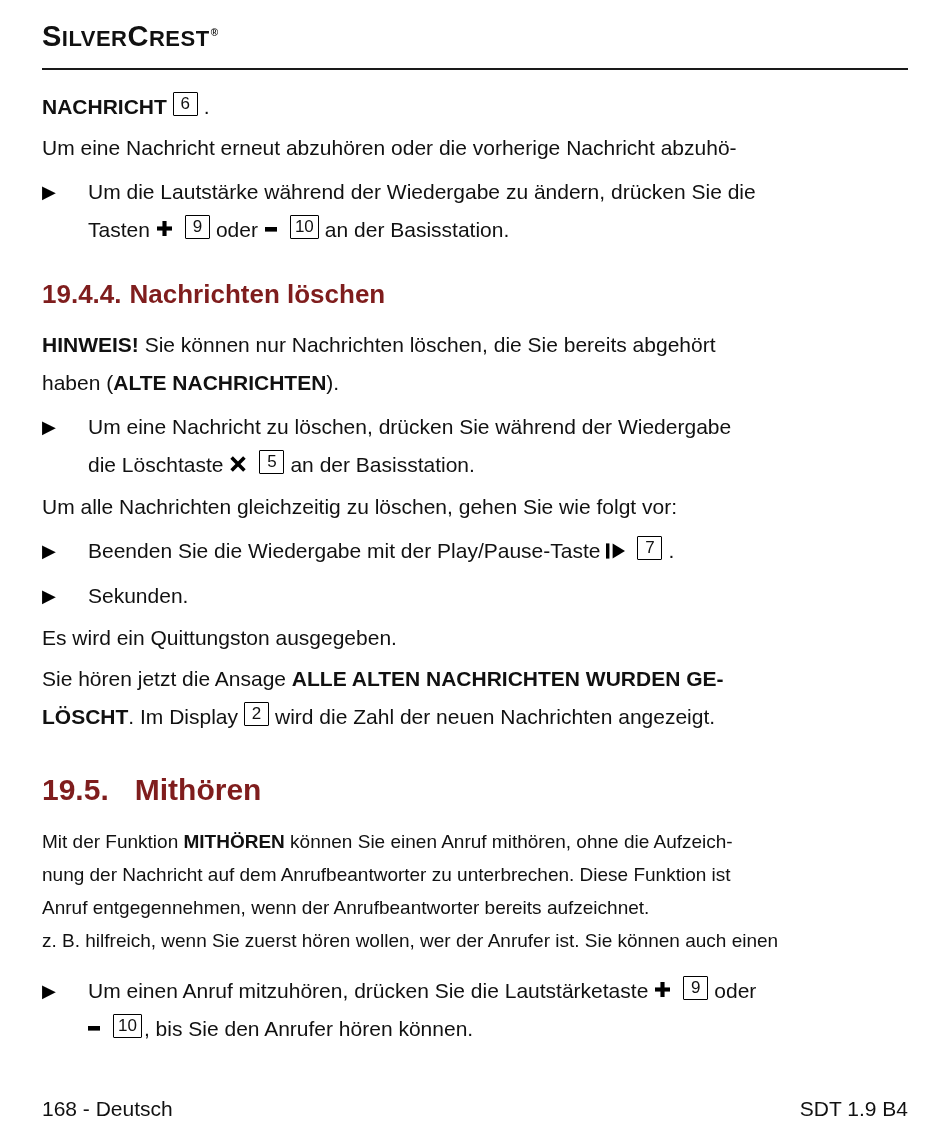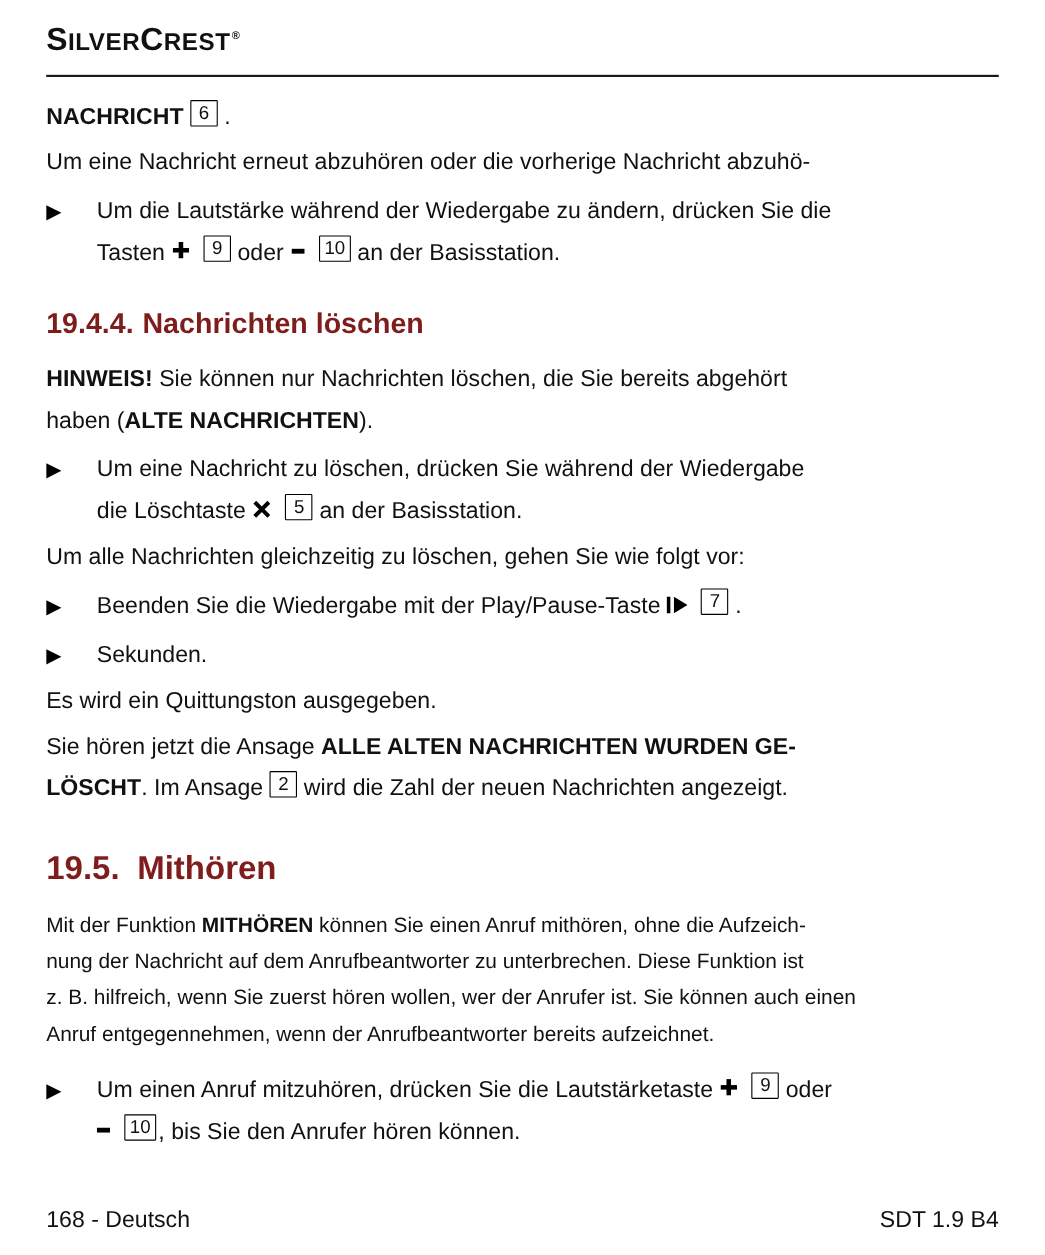--- a/index.html
+++ b/index.html
@@ -42,21 +42,21 @@
   .icon-x{vertical-align:0;margin:0 7px;}
   .icon-plus{vertical-align:1px;margin:0 7px;}
   .icon-minus{vertical-align:5px;margin:0 7px;}
   .icon.ml0{margin-left:0;}
 
   
   h2{margin:0;color:#7f1d1d;font-family:inherit;}
   .h-delete{font-size:26px;margin:26px 0 16px 0;}
   .h-delete .hnum{margin-right:8px;}
   .h-monitor{font-size:30px;margin:34px 0 18px 0;}
-  .h-monitor .hnum{margin-right:16px;}
+  .h-monitor .hnum{margin-right:26px;}
 
   
   .condensed{font-size:19px;}
   .condensed .ln{line-height:33px;}
 
   
   .footer{margin-top:auto;display:flex;justify-content:space-between;font-size:21px;line-height:28px;}
 </style>
 </head>
 <body>
@@ -122,30 +122,30 @@
     <div class="ln"><span>Sekunden.</span></div>
   </div>
 </div>
 
 <div class="para">
   <div class="ln"><span>Es wird ein Quittungston ausgegeben.</span></div>
 </div>
 
 <div class="para">
   <div class="ln"><span>Sie hören jetzt die Ansage </span><span class="b">ALLE ALTEN NACHRICHTEN WURDEN GE-</span></div>
-  <div class="ln"><span class="b">LÖSCHT</span><span>. Im Ansage</span><span class="refbox">2</span><span>wird die Zahl der neuen Nachrichten angezeigt.</span></div>
+  <div class="ln"><span class="b">LÖSCHT</span><span>. Im Display</span><span class="refbox">2</span><span>wird die Zahl der neuen Nachrichten angezeigt.</span></div>
 </div>
 
 <h2 class="h-monitor"><span class="hnum">19.5.</span><span>Mithören</span></h2>
 
 <div class="para condensed">
   <div class="ln"><span>Mit der Funktion </span><span class="b">MITHÖREN</span><span> können Sie einen Anruf mithören, ohne die Aufzeich-</span></div>
   <div class="ln"><span>nung der Nachricht auf dem Anrufbeantworter zu unterbrechen. Diese Funktion ist</span></div>
+  <div class="ln"><span>Anruf entgegennehmen, wenn der Anrufbeantworter bereits aufzeichnet.</span></div>
   <div class="ln"><span>z. B. hilfreich, wenn Sie zuerst hören wollen, wer der Anrufer ist. Sie können auch einen</span></div>
-  <div class="ln"><span>Anruf entgegennehmen, wenn der Anrufbeantworter bereits aufzeichnet.</span></div>
 </div>
 
 <div class="bullet" style="margin-top:12px;">
   <span class="marker">▶</span>
   <div class="btxt">
     <div class="ln"><span>Um einen Anruf mitzuhören, drücken Sie die Lautstärketaste</span><span class="icon icon-plus"><svg width="15" height="15" viewBox="0 0 16 16">
             <rect x="5.8" y="0" width="4.4" height="16" fill="#000"></rect>
             <rect x="0" y="5.8" width="16" height="4.4" fill="#000"></rect>
           </svg></span><span class="refbox">9</span><span>oder</span></div>
     <div class="ln"><span class="icon icon-minus ml0"><svg width="12" height="5" viewBox="0 0 12 5">

